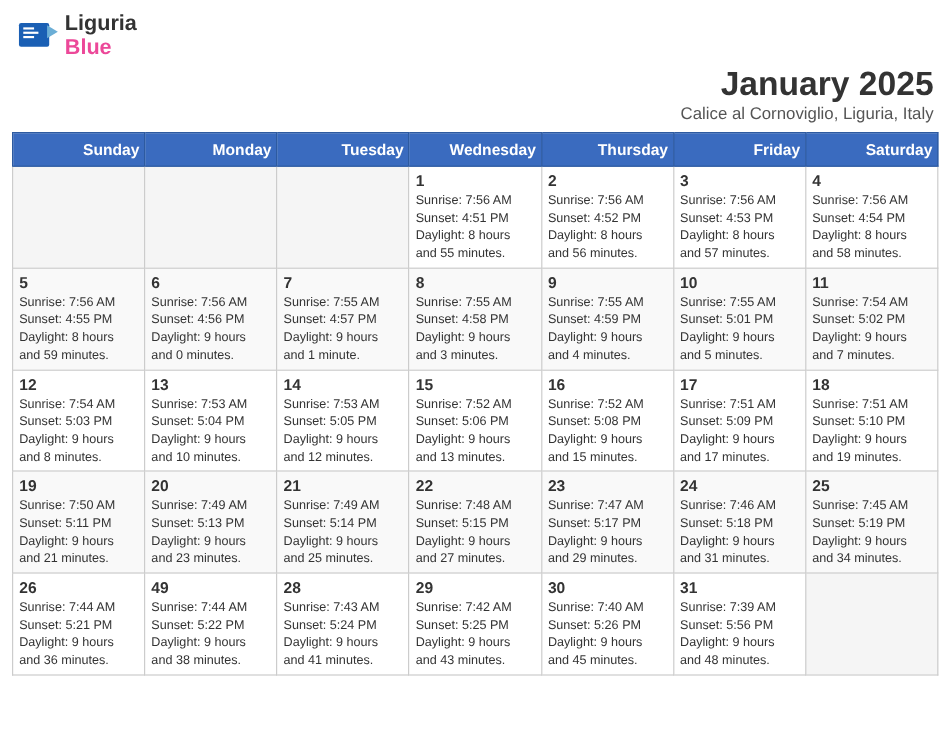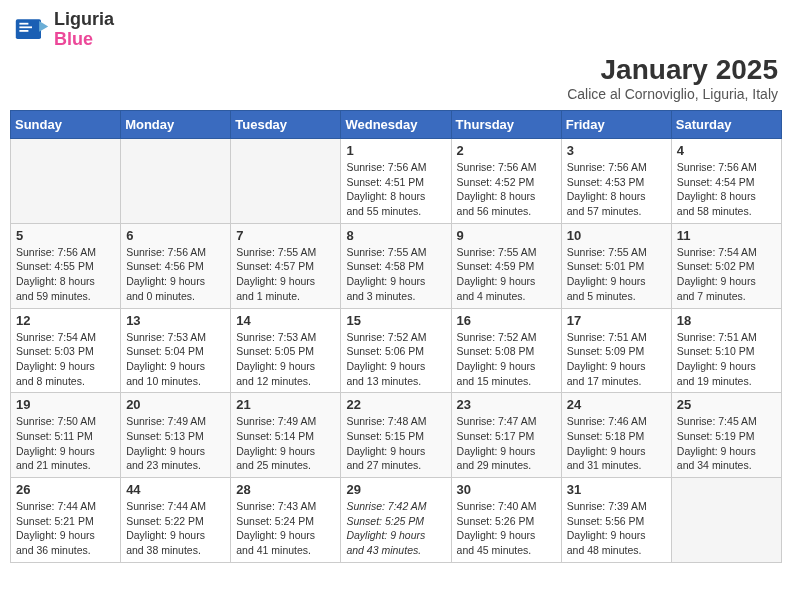--- a/index.html
+++ b/index.html
@@ -50,21 +50,21 @@
       width: 100%;
       border-collapse: collapse;
       border: 1px solid #ccc;
     }
     .calendar th {
       background-color: #3a6bbf;
       color: #fff;
       font-size: 13px;
       font-weight: bold;
       padding: 6px 4px;
-      text-align: left;
+      text-align: right;
       border: 1px solid #2d5aa0;
     }
     .calendar td {
       border: 1px solid #ccc;
       vertical-align: top;
       padding: 4px 5px;
       width: calc(100% / 7);
       min-height: 80px;
       font-size: 11px;
       color: #333;
@@ -311,36 +311,36 @@
       </tr>
       <tr>
         <td>
           <div class="day-number">26</div>
           <div class="day-info" style="white-space: pre-line;">Sunrise: 7:44 AM
 Sunset: 5:21 PM
 Daylight: 9 hours
 and 36 minutes.</div>
         </td>
         <td>
-          <div class="day-number">44</div>
+          <div class="day-number">49</div>
           <div class="day-info" style="white-space: pre-line;">Sunrise: 7:44 AM
 Sunset: 5:22 PM
 Daylight: 9 hours
 and 38 minutes.</div>
         </td>
         <td>
           <div class="day-number">28</div>
           <div class="day-info" style="white-space: pre-line;">Sunrise: 7:43 AM
 Sunset: 5:24 PM
 Daylight: 9 hours
 and 41 minutes.</div>
         </td>
         <td>
           <div class="day-number">29</div>
-          <div class="day-info" style="white-space: pre-line; font-style: italic;">Sunrise: 7:42 AM
+          <div class="day-info" style="white-space: pre-line;">Sunrise: 7:42 AM
 Sunset: 5:25 PM
 Daylight: 9 hours
 and 43 minutes.</div>
         </td>
         <td>
           <div class="day-number">30</div>
           <div class="day-info" style="white-space: pre-line;">Sunrise: 7:40 AM
 Sunset: 5:26 PM
 Daylight: 9 hours
 and 45 minutes.</div>

